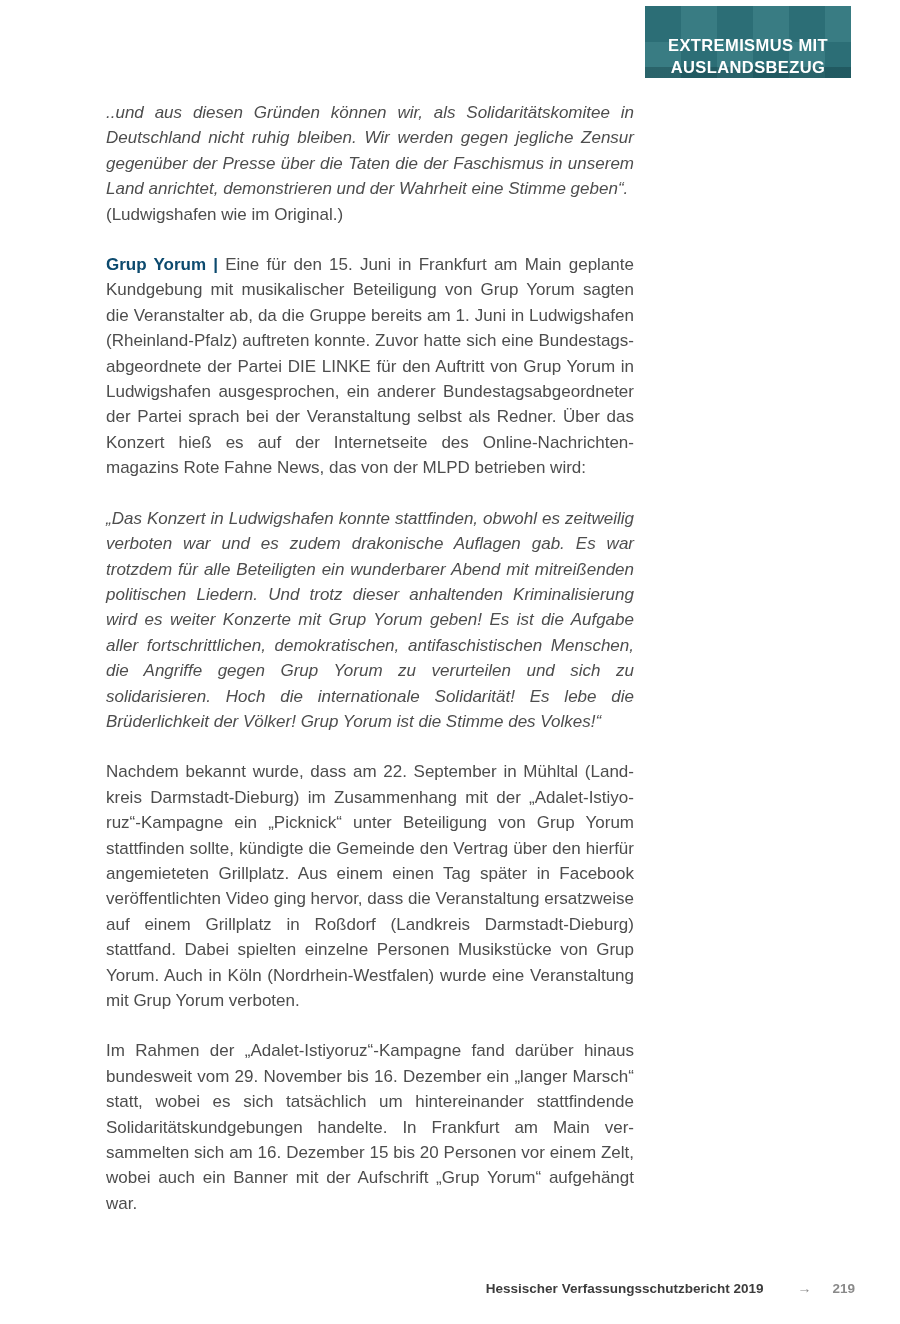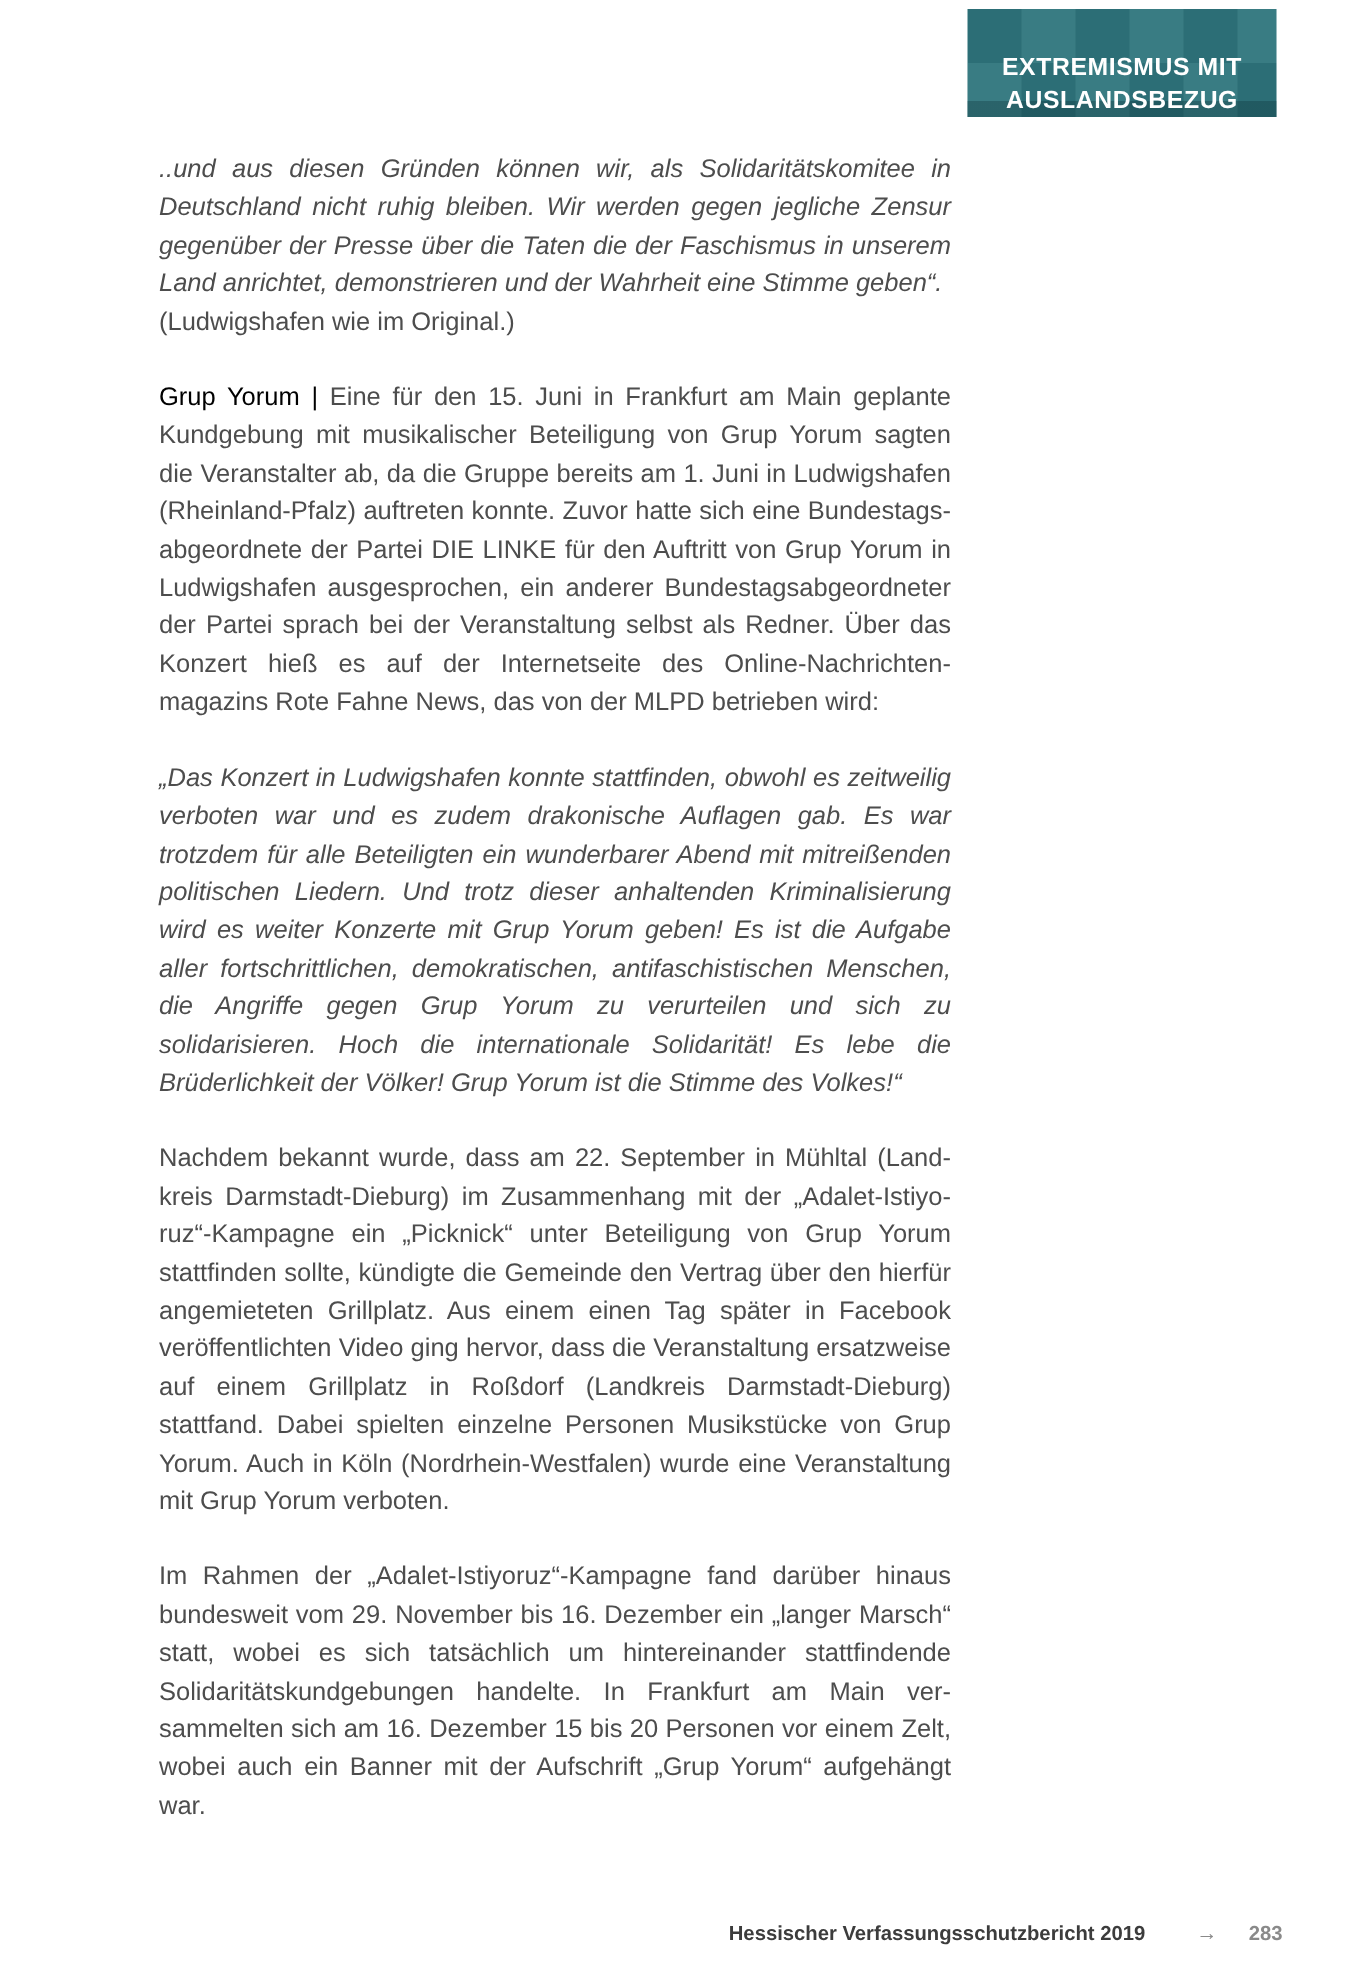--- a/index.html
+++ b/index.html
@@ -61,22 +61,22 @@
     margin: 0 0 25px 0;
   }
   .italic {
     font-style: italic;
   }
   .note {
     display: block;
     font-style: normal;
   }
   .lead-bold {
-    font-weight: normal;
-    color: #000000;
+    font-weight: bold;
+    color: #0c4a6e;
   }
 
   
   .footer {
     position: absolute;
     top: 1279px;
     right: 45px;
     font-size: 13.5px;
     line-height: 18px;
     display: flex;
@@ -119,16 +119,16 @@
 
     <p>Nachdem bekannt wurde, dass am 22. September in Mühltal (Land­kreis Darmstadt-Dieburg) im Zusammenhang mit der „Adalet-Istiyo­ruz“-Kampagne ein „Picknick“ unter Beteiligung von Grup Yorum stattfinden sollte, kündigte die Gemeinde den Vertrag über den hier­für angemieteten Grillplatz. Aus einem einen Tag später in Facebook veröffentlichten Video ging hervor, dass die Veranstaltung ersatz­weise auf einem Grillplatz in Roßdorf (Landkreis Darmstadt-Dieburg) stattfand. Dabei spielten einzelne Personen Musikstücke von Grup Yorum. Auch in Köln (Nordrhein-Westfalen) wurde eine Veranstaltung mit Grup Yorum verboten.</p>
 
     <p>Im Rahmen der „Adalet-Istiyoruz“-Kampagne fand darüber hinaus bundesweit vom 29. November bis 16. Dezember ein „langer Marsch“ statt, wobei es sich tatsächlich um hintereinander stattfin­dende Solidaritätskundgebungen handelte. In Frankfurt am Main ver­sammelten sich am 16. Dezember 15 bis 20 Personen vor einem Zelt, wobei auch ein Banner mit der Aufschrift „Grup Yorum“ aufgehängt war.</p>
 
   </div>
 
   <div class="footer">
     <span class="footer-title">Hessischer Verfassungsschutzbericht 2019</span>
     <span class="footer-arrow">→</span>
-    <span class="footer-page">283</span>
+    <span class="footer-page">219</span>
   </div>
 
 </div>
 
 </body></html>

